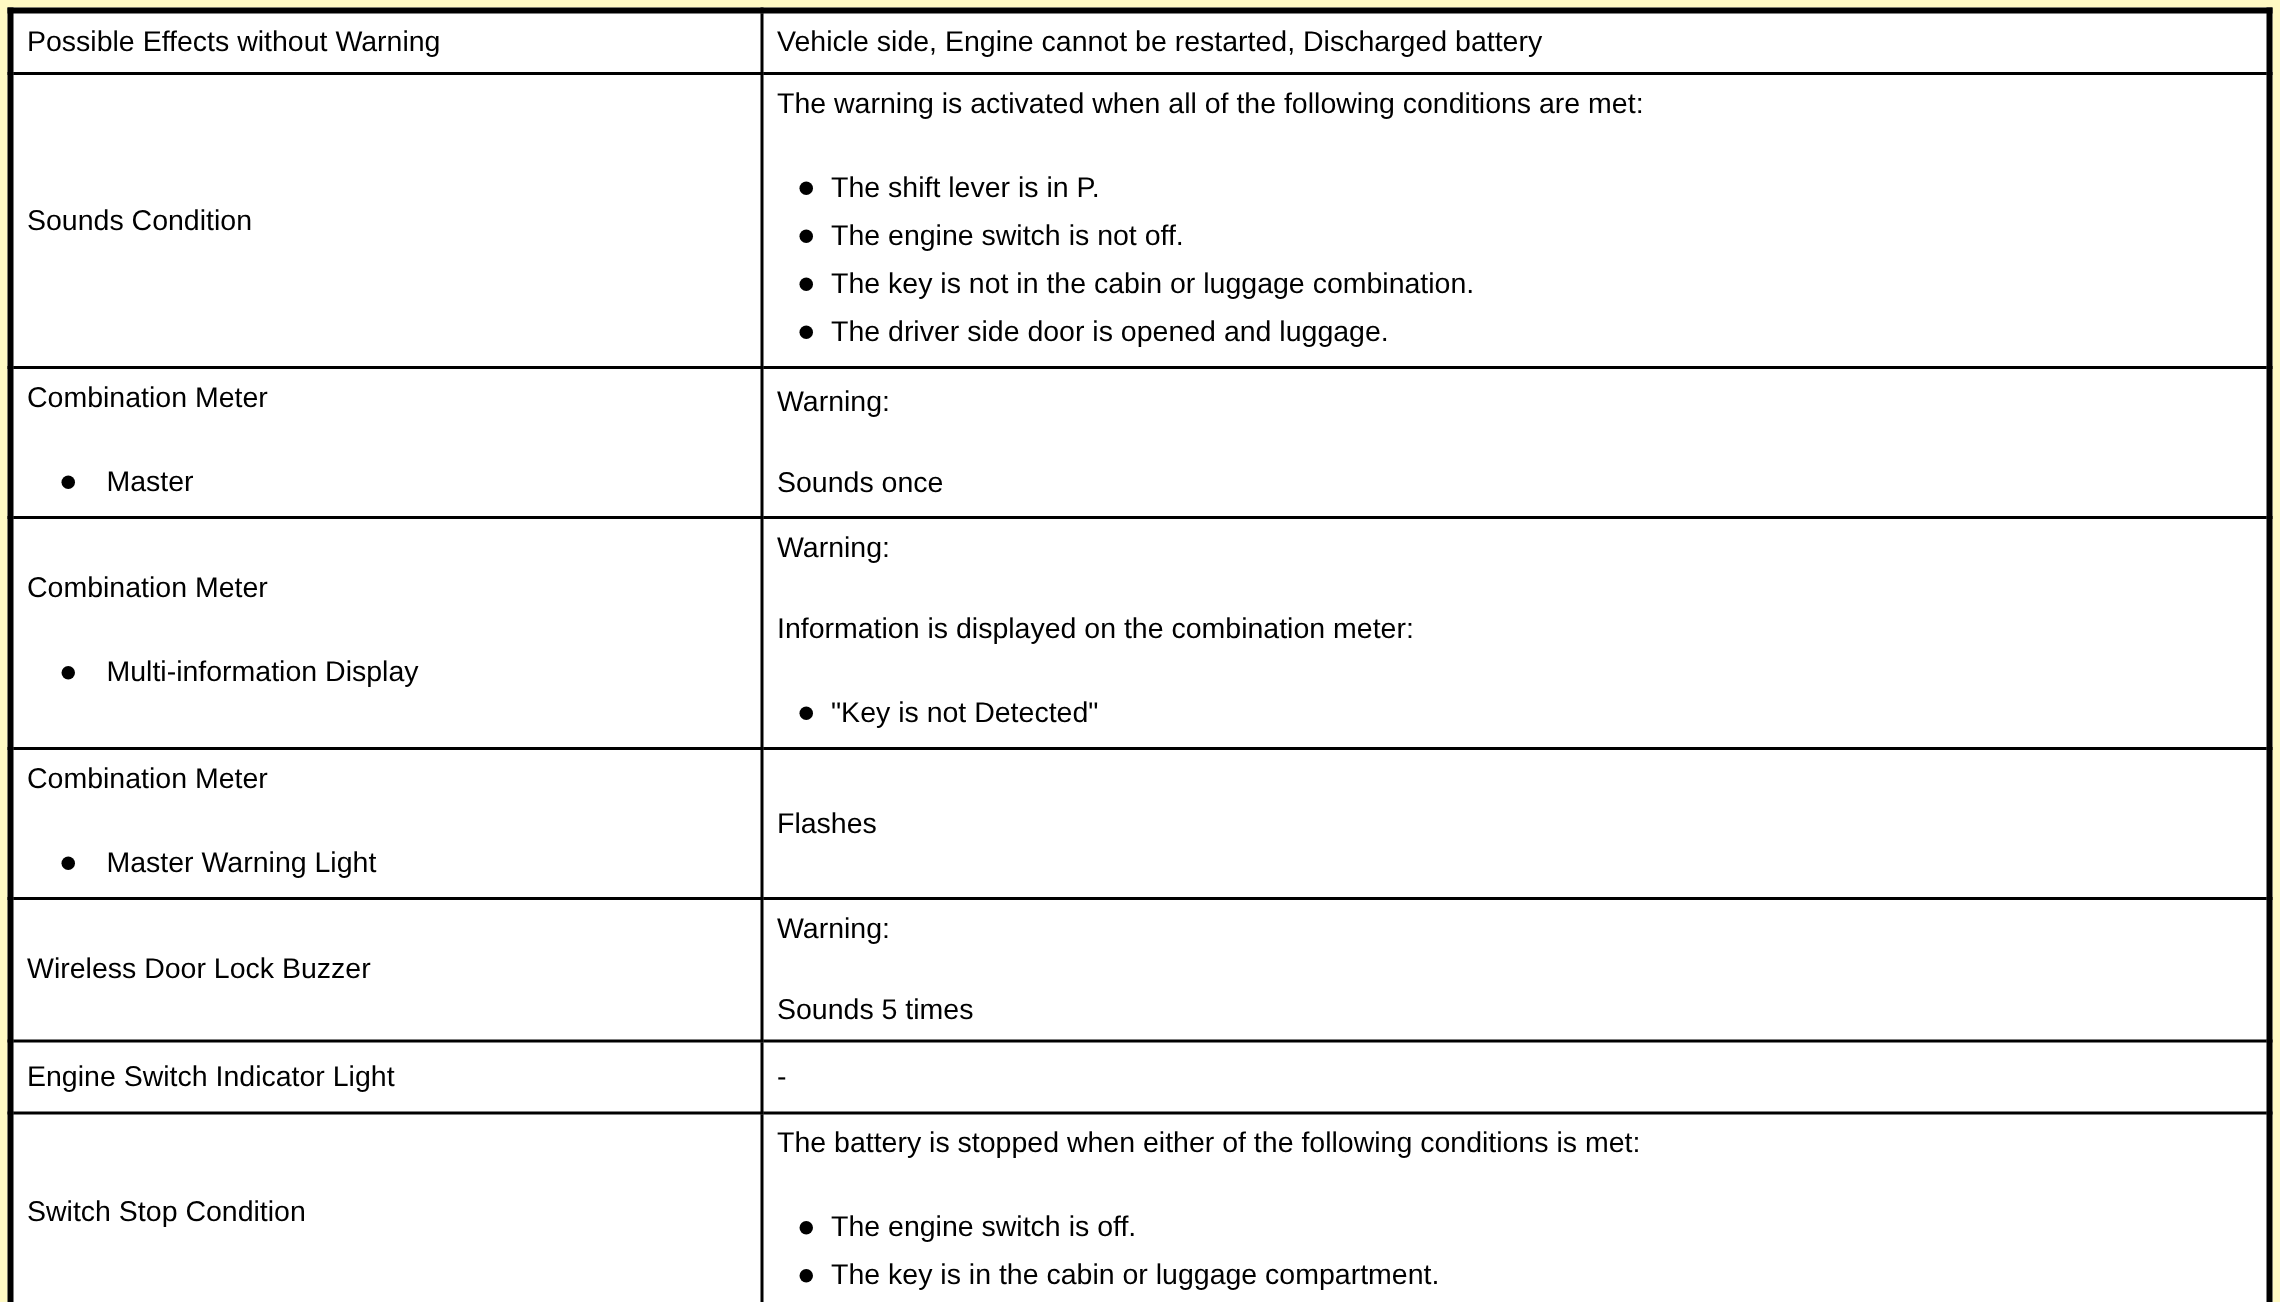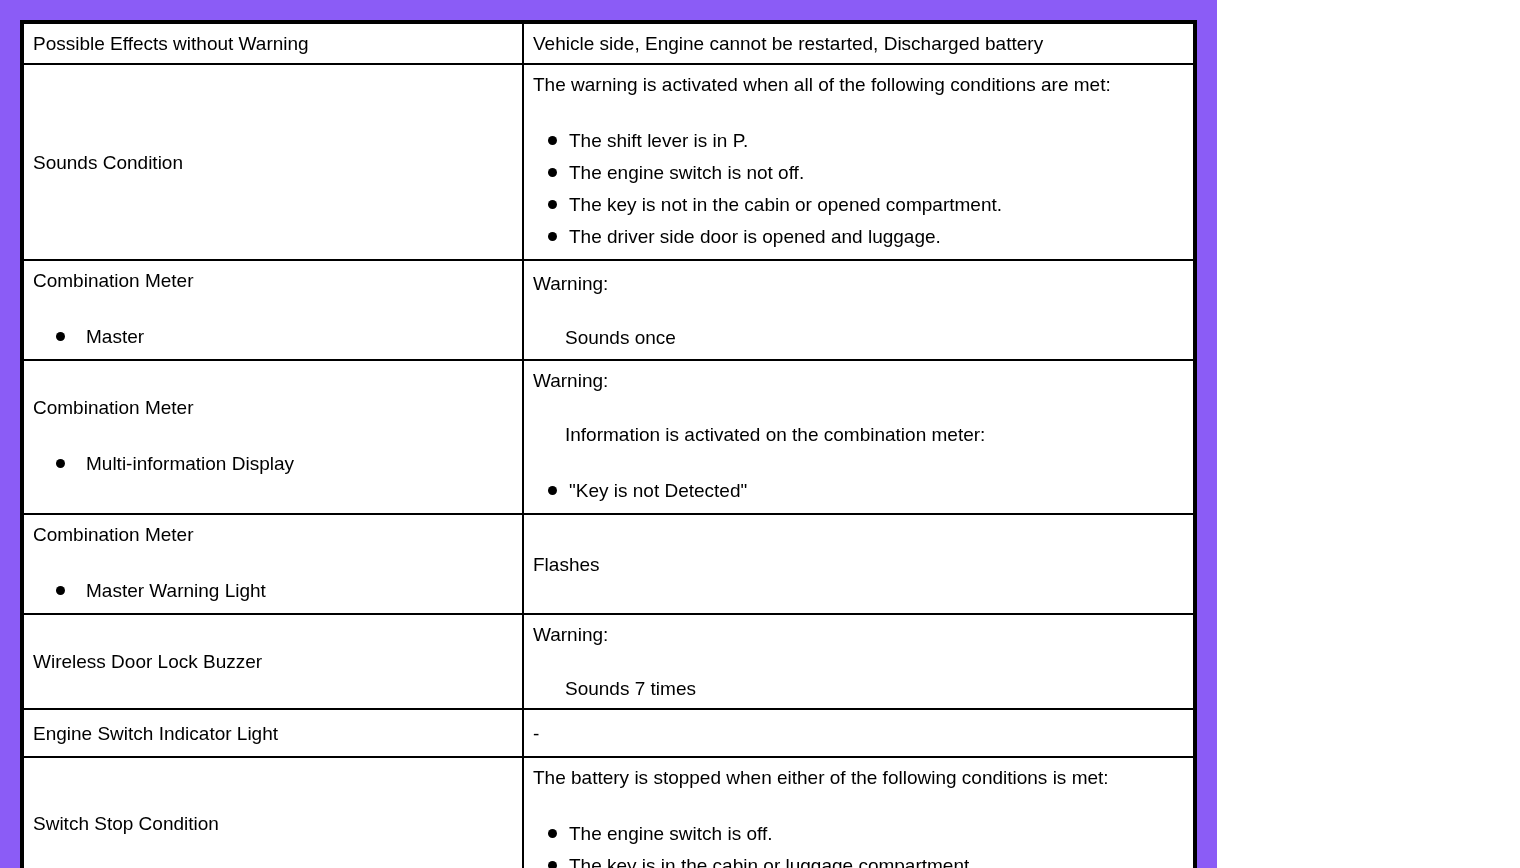--- a/index.html
+++ b/index.html
@@ -1,25 +1,25 @@
 <!DOCTYPE html>
 <html><head>
 <meta charset="utf-8">
 <style>
   html, body {
     margin: 0;
     padding: 0;
     background: #ffffff;
   }
   .page {
-    width: 1217px;
+    width: 1520px;
     height: 868px;
     box-sizing: border-box;
-    padding: 20px;
-    background: #8b5cf6;
+    padding: 5px;
+    background: #fef9c3;
   }
   table.spec {
     border-collapse: collapse;
     width: 100%;
     height: 100%;
     table-layout: fixed;
     border: 4px solid #000000;
     font-family: "Liberation Sans", sans-serif;
     font-size: 19px;
     color: #000000;
@@ -37,21 +37,21 @@
   tr.r2 { height: 94px; }
   tr.r3 { height: 152px; }
   tr.r4 { height: 96px; }
   tr.r5 { height: 94px; }
   tr.r6 { height: 48px; margin-top: 37px; }
   tr.r7 { height: 122px; }
   p.ln {
     margin: 0;
     line-height: 27px;
   }
-  p.ln + p.ln { margin-top: 27px; margin-left: 32px; }
+  p.ln + p.ln { margin-top: 27px; }
   ul.bullets {
     list-style: none;
     margin: 27px 0 0 0;
     padding: 0;
   }
   li.bullet-item {
     position: relative;
     line-height: 32px;
   }
   .cl li.bullet-item { padding-left: 53px; }
@@ -85,21 +85,21 @@
 
     <tr class="r1">
       <td class="cl">
         <p class="ln">Sounds Condition</p>
       </td>
       <td class="cv">
         <p class="ln">The warning is activated when all of the following conditions are met:</p>
         <ul class="bullets">
           <li class="bullet-item"><span class="dot"></span><span>The shift lever is in P.</span></li>
           <li class="bullet-item"><span class="dot"></span><span>The engine switch is not off.</span></li>
-          <li class="bullet-item"><span class="dot"></span><span>The key is not in the cabin or opened compartment.</span></li>
+          <li class="bullet-item"><span class="dot"></span><span>The key is not in the cabin or luggage combination.</span></li>
           <li class="bullet-item"><span class="dot"></span><span>The driver side door is opened and luggage.</span></li>
         </ul>
       </td>
     </tr>
 
     <tr class="r2">
       <td class="cl">
         <p class="ln">Combination Meter</p>
         <ul class="bullets">
           <li class="bullet-item"><span class="dot"></span><span>Master</span></li>
@@ -113,21 +113,21 @@
 
     <tr class="r3">
       <td class="cl">
         <p class="ln">Combination Meter</p>
         <ul class="bullets">
           <li class="bullet-item"><span class="dot"></span><span>Multi-information Display</span></li>
         </ul>
       </td>
       <td class="cv">
         <p class="ln">Warning:</p>
-        <p class="ln">Information is activated on the combination meter:</p>
+        <p class="ln">Information is displayed on the combination meter:</p>
         <ul class="bullets">
           <li class="bullet-item"><span class="dot"></span><span>"Key is not Detected"</span></li>
         </ul>
       </td>
     </tr>
 
     <tr class="r4">
       <td class="cl">
         <p class="ln">Combination Meter</p>
         <ul class="bullets">
@@ -138,21 +138,21 @@
         <p class="ln">Flashes</p>
       </td>
     </tr>
 
     <tr class="r5">
       <td class="cl">
         <p class="ln">Wireless Door Lock Buzzer</p>
       </td>
       <td class="cv">
         <p class="ln">Warning:</p>
-        <p class="ln">Sounds 7 times</p>
+        <p class="ln">Sounds 5 times</p>
       </td>
     </tr>
 
     <tr class="r6">
       <td class="cl">
         <p class="ln">Engine Switch Indicator Light</p>
       </td>
       <td class="cv">
         <p class="ln">-</p>
       </td>

